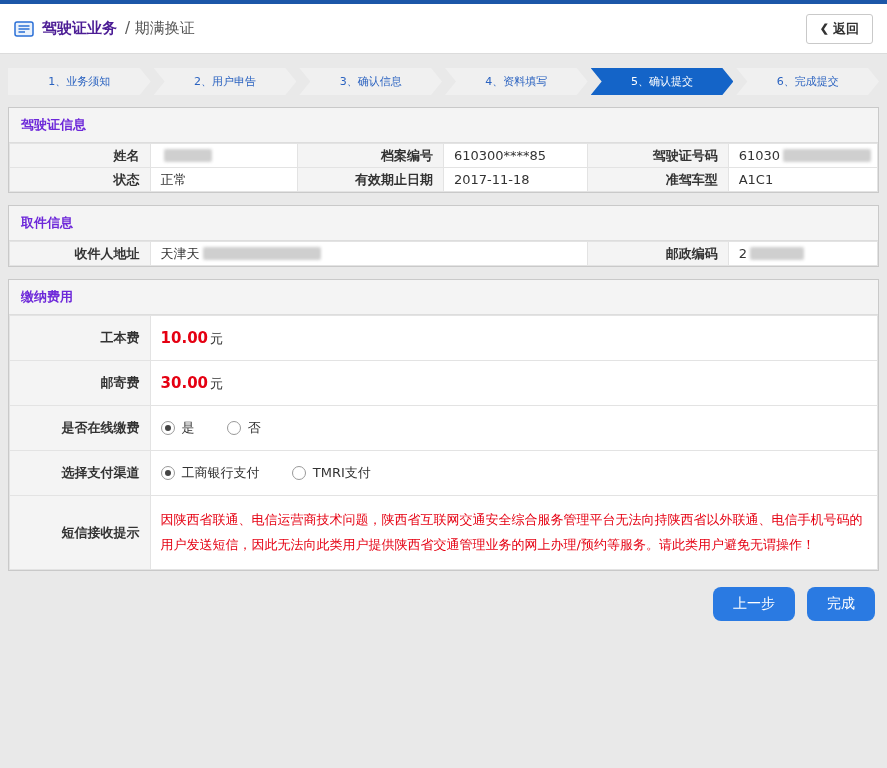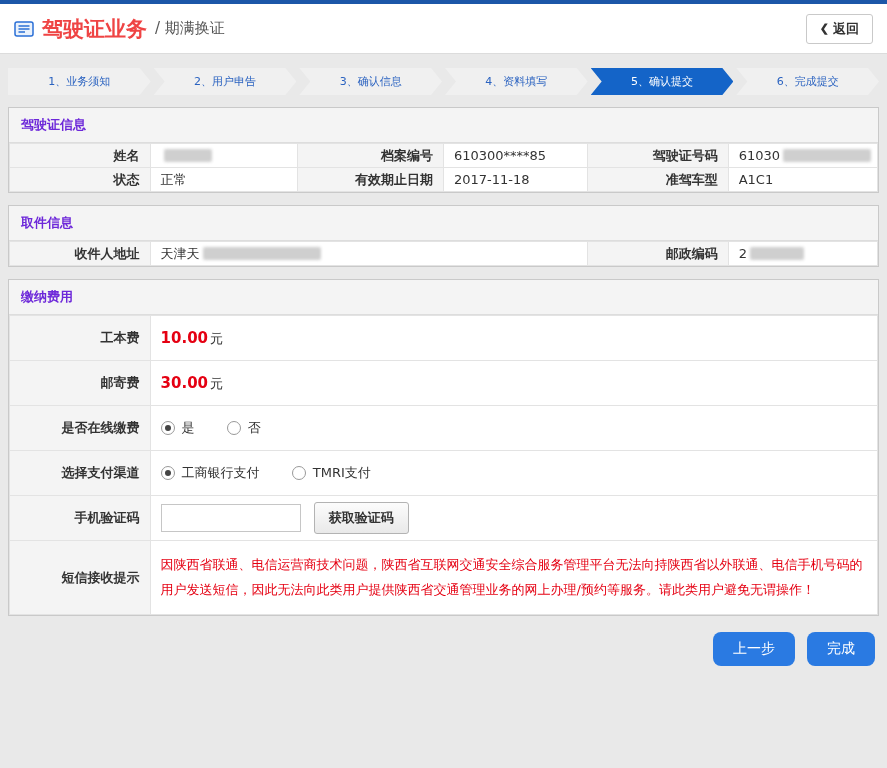--- a/index.html
+++ b/index.html
@@ -8,21 +8,21 @@
     background:#e9e9e9;
     font-family:"DejaVu Sans","Liberation Sans",sans-serif;
     font-size:13px;color:#333;overflow:hidden;
   }
   
   .topbar{height:4px;background:#1c57a8}
   
   .header{background:#fff;height:50px;display:flex;align-items:center;
     padding:0 14px;border-bottom:1px solid #dcdcdc}
   .header .icon-wrap{display:flex;align-items:center;margin-right:8px}
-  .title-main{color:#ef4444;font-weight:bold;font-size:21px}
+  .title-main{color:#4c1d95;font-weight:bold;font-size:15px}
   .title-sub{color:#555;font-size:15px;margin-left:8px}
   .back-btn{margin-left:auto;border:1px solid #c9c9c9;border-radius:3px;
     background:#fff;padding:5px 13px;font-weight:bold;color:#333;cursor:pointer;
     font-size:13px;display:flex;align-items:center;gap:4px}
   .back-btn .chev{font-size:11px;color:#333}
   
   .steps{display:flex;margin:14px 8px 12px;gap:3px}
   .step{flex:1;height:27px;line-height:27px;text-align:center;color:#2a62c0;
     background:#f0f0f0;font-size:11px;
     clip-path:polygon(0 0,calc(100% - 11px) 0,100% 50%,calc(100% - 11px) 100%,0 100%,11px 50%)}
@@ -180,27 +180,20 @@
               <span class="dot"></span>
               <span>工商银行支付</span>
             </span>
         <span class="radio">
               <span class="dot"></span>
               <span>TMRI支付</span>
             </span>
       </td>
     </tr>
     <tr>
-      <td class="lbl">手机验证码</td>
-      <td class="val">
-        <input type="text" class="captcha-input" value="" style="">
-        <button class="code-btn">获取验证码</button>
-      </td>
-    </tr>
-    <tr>
       <td class="lbl">短信接收提示</td>
       <td class="val notice-cell">
         <div class="notice">因陕西省联通、电信运营商技术问题，陕西省互联网交通安全综合服务管理平台无法向持陕西省以外联通、电信手机号码的用户发送短信，因此无法向此类用户提供陕西省交通管理业务的网上办理/预约等服务。请此类用户避免无谓操作！</div>
       </td>
     </tr>
   </tbody>
     </table>
 </div>
 
 <div class="actions">

